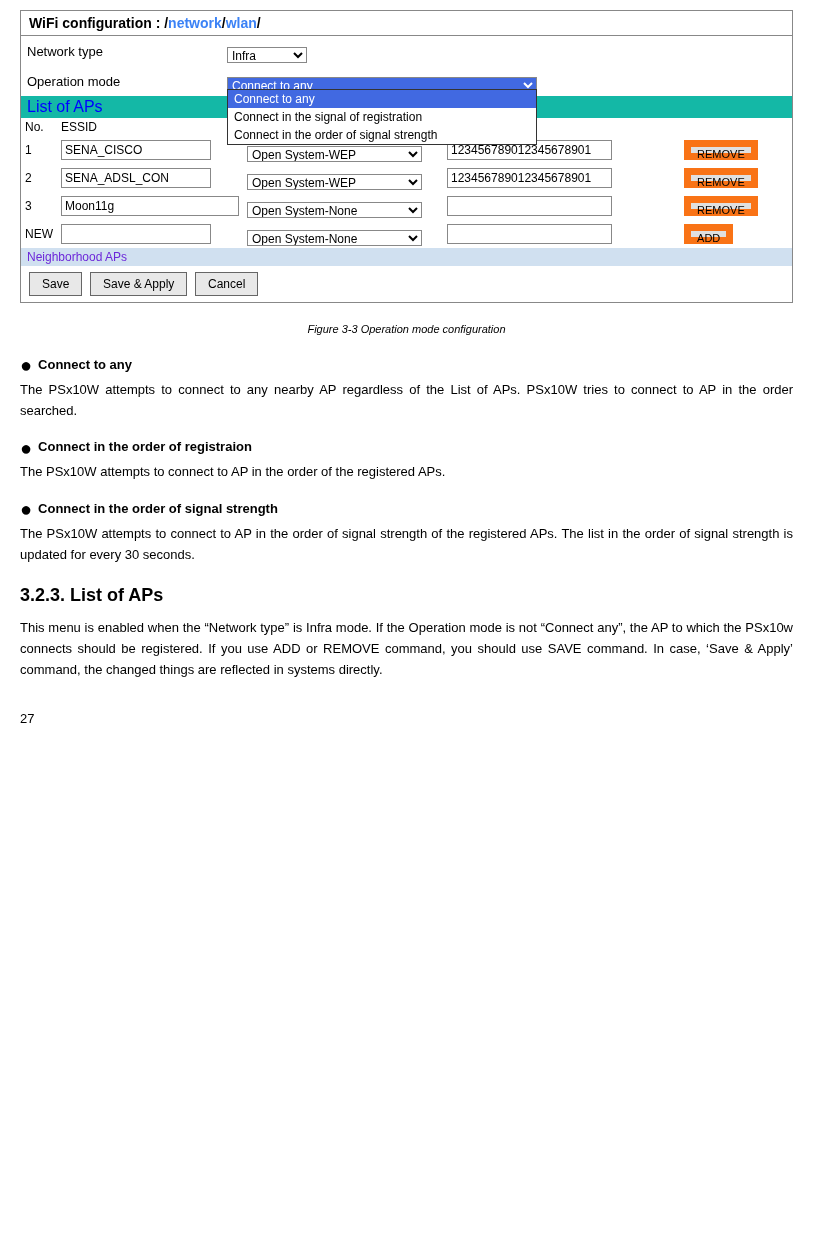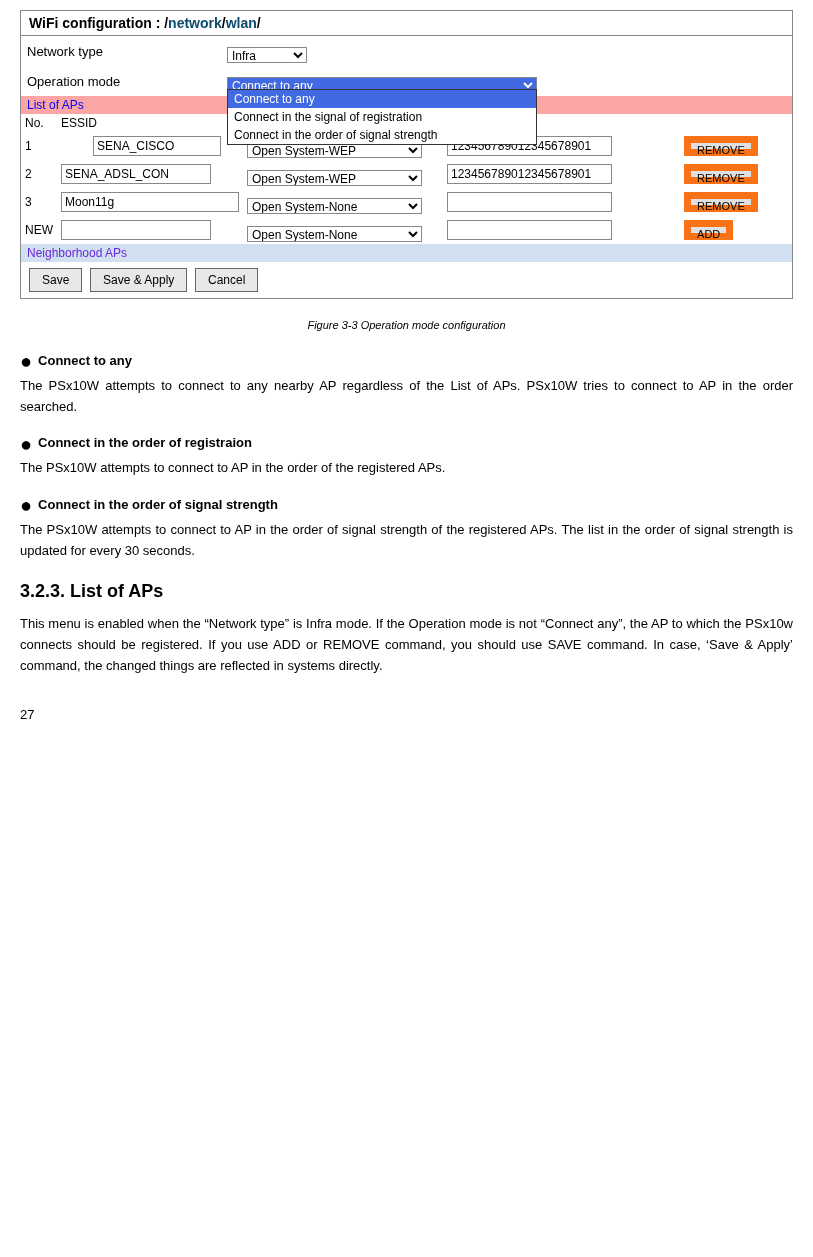--- a/index.html
+++ b/index.html
@@ -21,42 +21,42 @@
 
     .wifi-title {
       background: #fff;
       border-bottom: 1px solid #888;
       padding: 4px 8px;
       font-size: 14px;
       font-weight: bold;
     }
 
     .wifi-title a {
-      color: #0c4a6e;
+      color: #3b82f6;
       text-decoration: none;
     }
 
     .config-table {
       width: 100%;
       border-collapse: collapse;
     }
 
     .config-table td {
       padding: 3px 6px;
       vertical-align: middle;
     }
 
     .config-row td {
       padding: 3px 6px;
     }
 
     .section-header {
-      background: #fca5a5;
+      background: #14b8a6;
       color: #00f;
-      font-size: 12px;
+      font-size: 16px;
       padding: 2px 6px;
     }
 
     .ap-table {
       width: 100%;
       border-collapse: collapse;
       font-size: 12px;
     }
 
     .ap-table th {
@@ -210,21 +210,21 @@
         <th style="width:160px;">ESSID</th>
         <th style="width:200px;">Auth-Encryption</th>
         <th></th>
         <th></th>
       </tr>
     </thead>
     <tbody>
       <tr>
         <td>1</td>
         <td>
-          <input type="text" value="SENA_CISCO" style="width: 128px; margin-left: 32px;">
+          <input type="text" value="SENA_CISCO" style="width: 150px;">
         </td>
         <td>
           <select style="width:175px;">
             <option>Open System-WEP</option>
           </select>
         </td>
         <td>
           <input type="text" value="123456789012345678901" style="width: 165px;">
         </td>
         <td>

